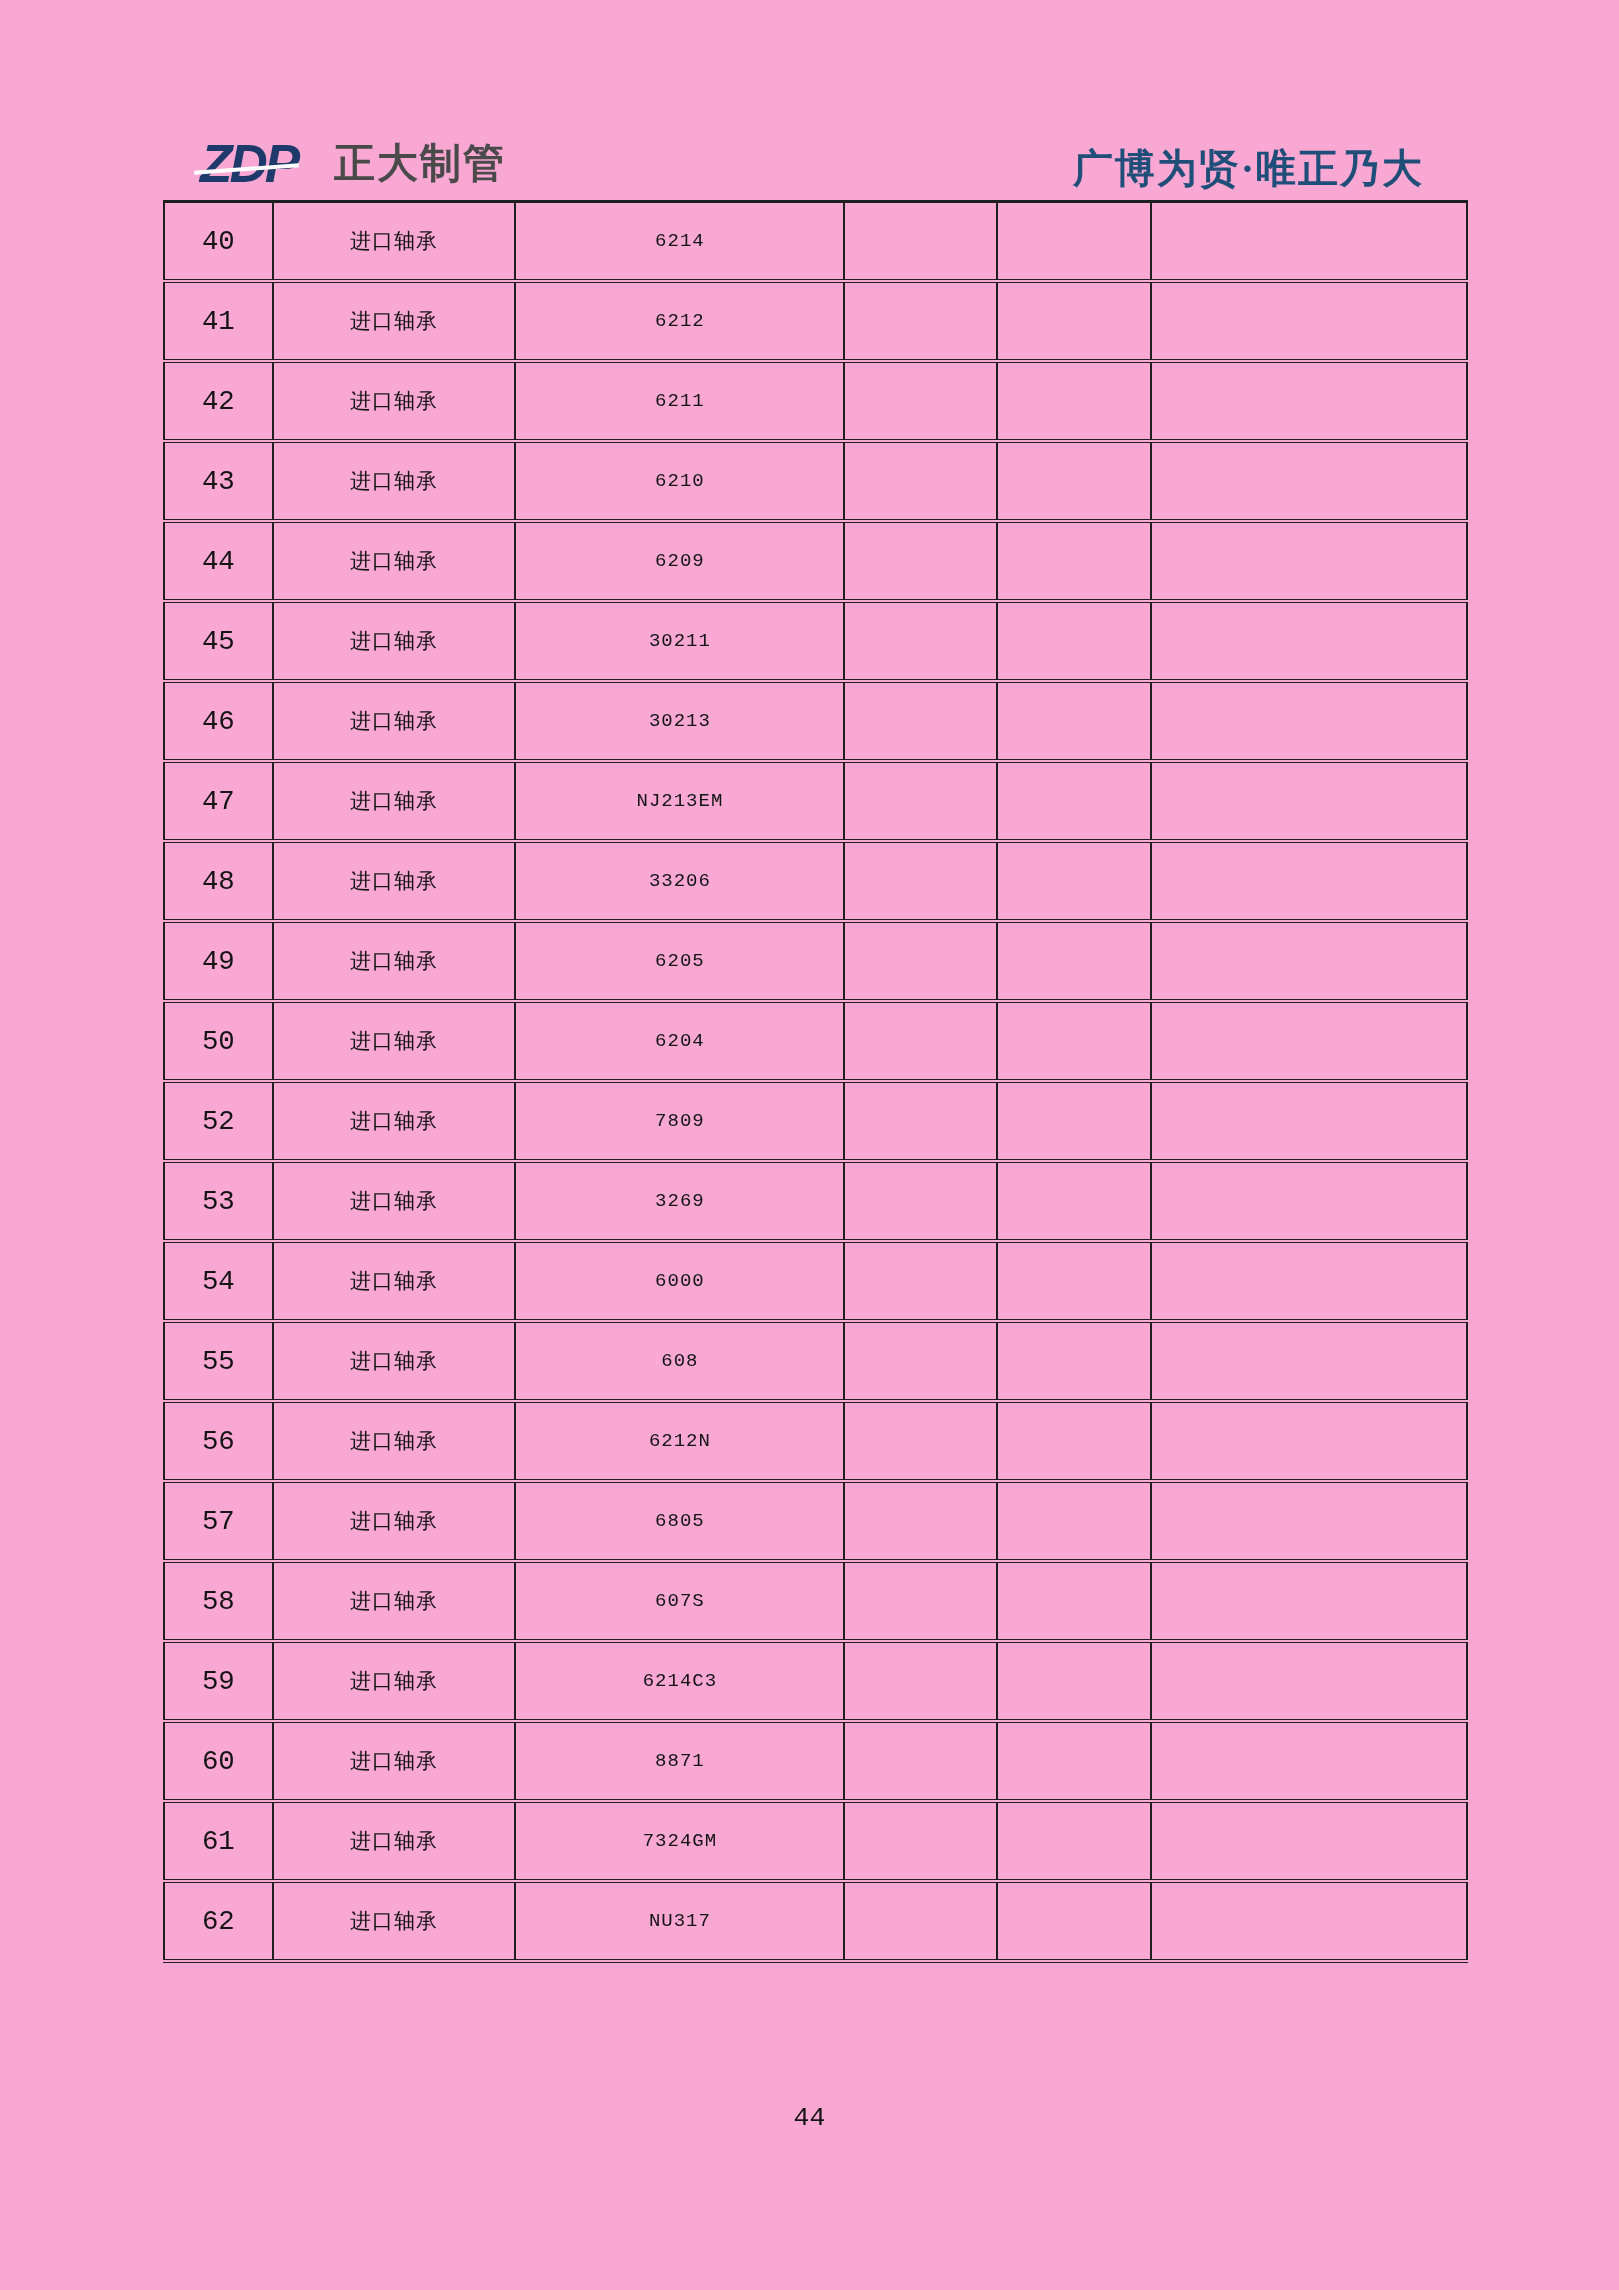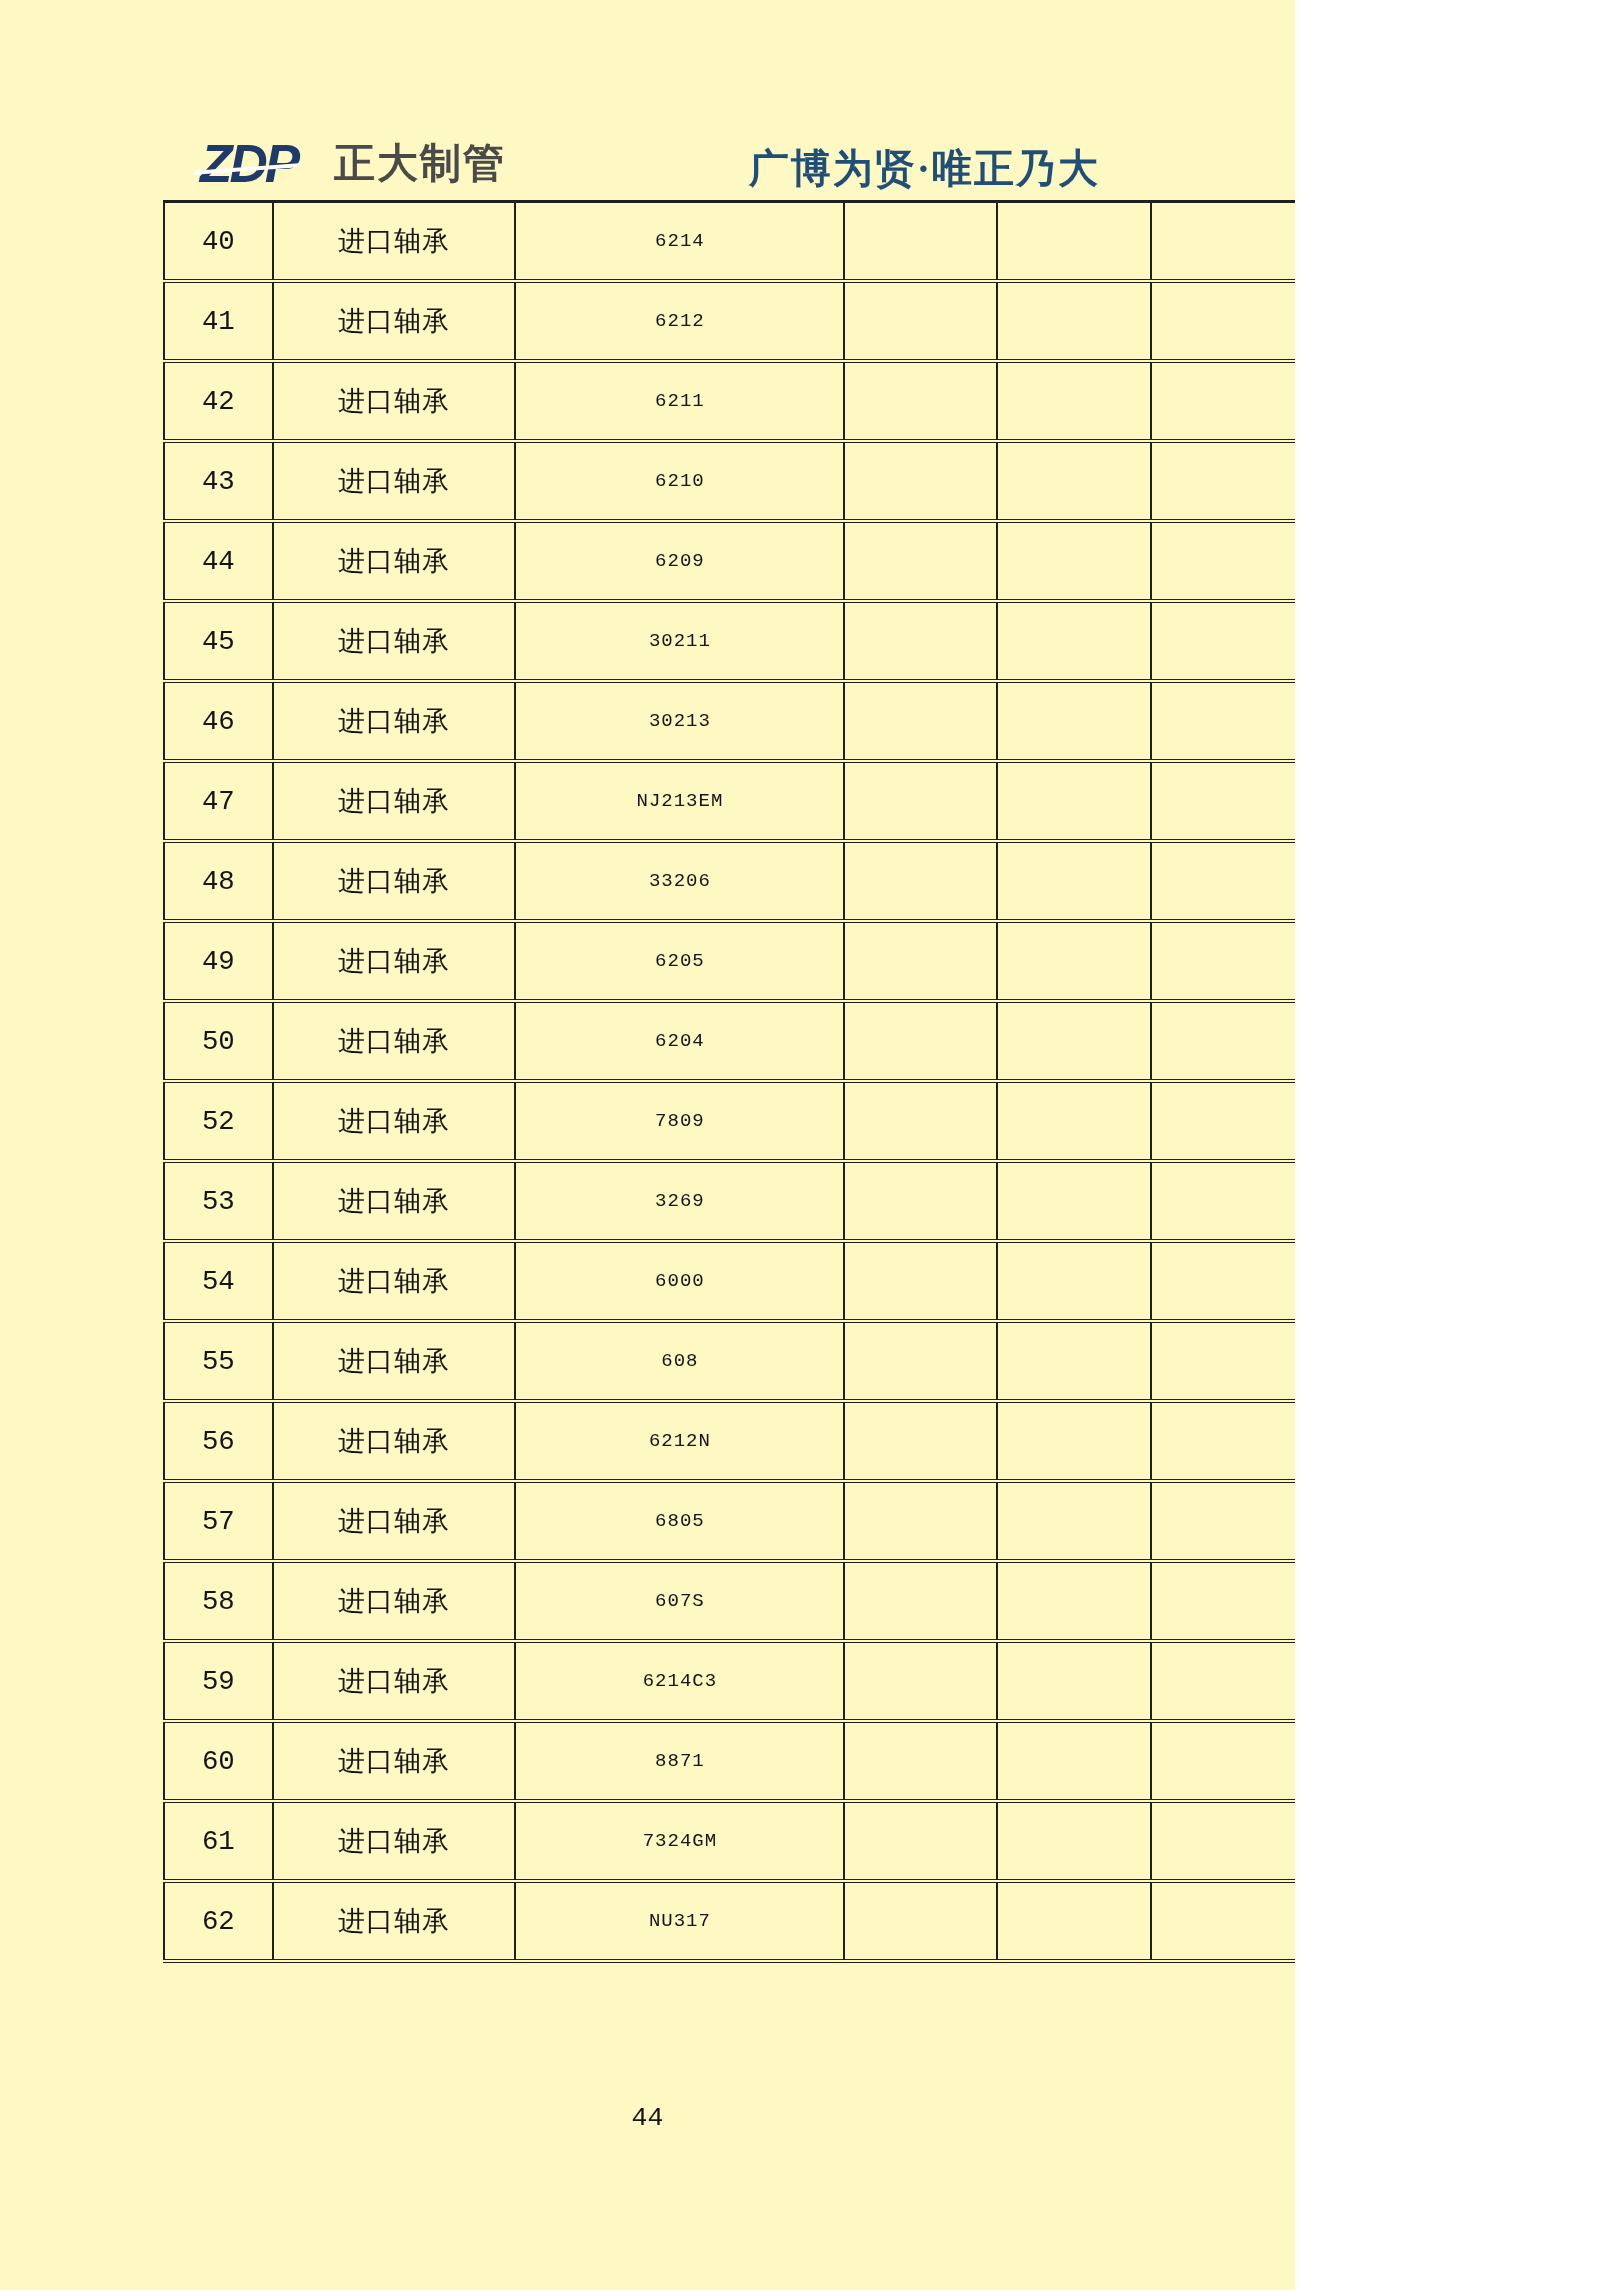--- a/index.html
+++ b/index.html
@@ -5,23 +5,23 @@
   :root{
     --logo-blue:#1e3a6b;
     --logo-gray:#4a4a4a;
     --slogan-blue:#1f4e79;
     --border:#1f1f1f;
     --text:#141414;
   }
   html,body{margin:0;padding:0;background:#ffffff;}
   .page{
     position:relative;
-    width:1295px;
+    width:1619px;
     height:2291px;
-    background:#fef9c3;
+    background:#f9a8d4;
     overflow:hidden;
     font-family:"Liberation Serif","DejaVu Serif",serif;
     color:var(--text);
   }
   
   .brand{
     position:absolute;
     left:200px;
     top:135px;
     height:57px;
@@ -91,21 +91,21 @@
   }
   table.parts tr{
     border-bottom:4.9px double var(--border);
   }
   td.c0{
     font-family:"Liberation Mono","DejaVu Sans Mono",monospace;
     font-size:27.4px;
   }
   td.c1{
     font-family:"Liberation Serif","DejaVu Serif",serif;
-    font-size:27px;
+    font-size:21px;
     letter-spacing:1px;
   }
   td.c2{
     font-family:Liberation Mono, monospace;
     font-size:19px;
     letter-spacing:1px;
   }
   
   .pagenum{
     position:absolute;

